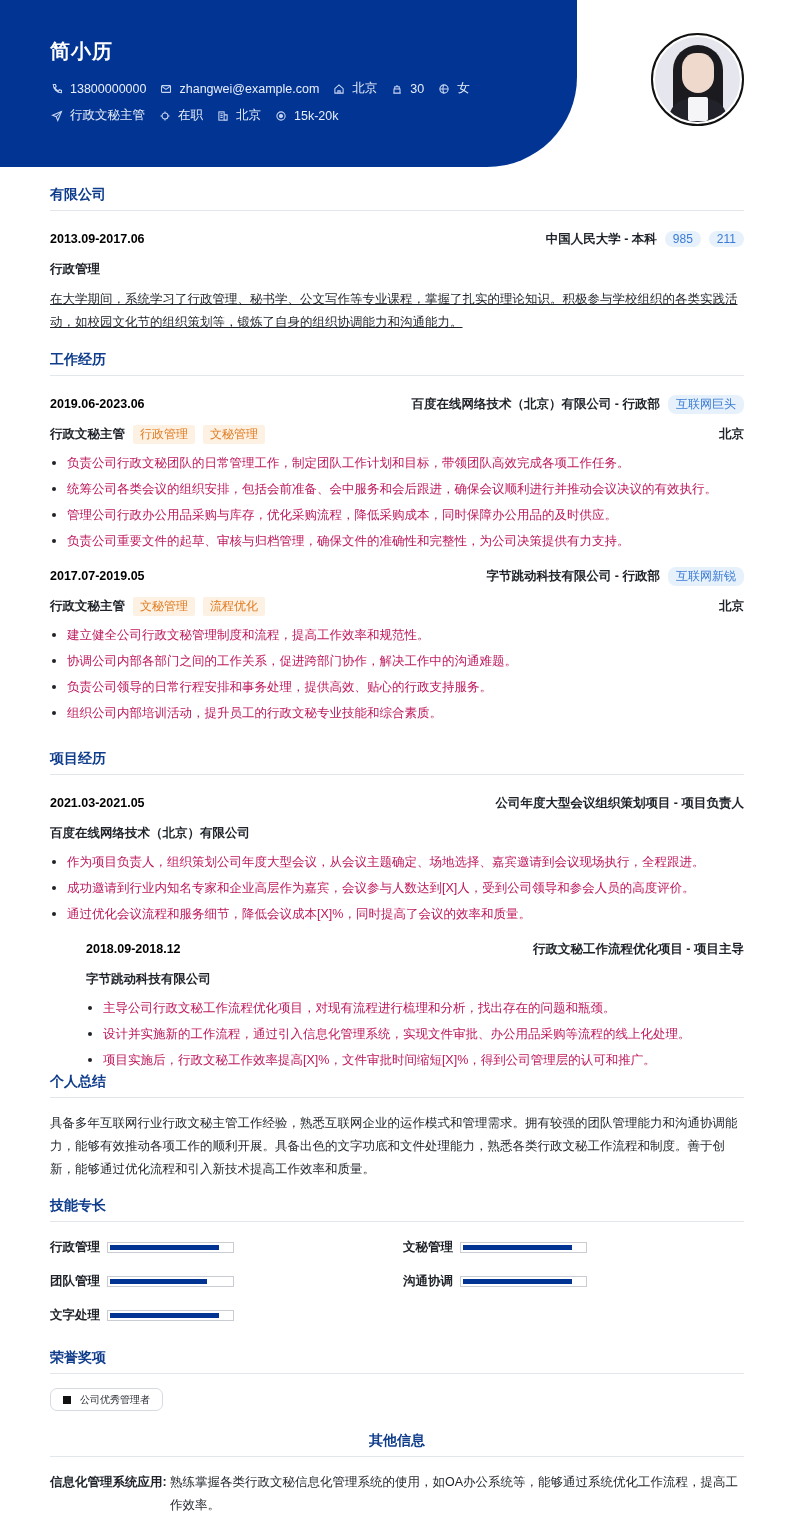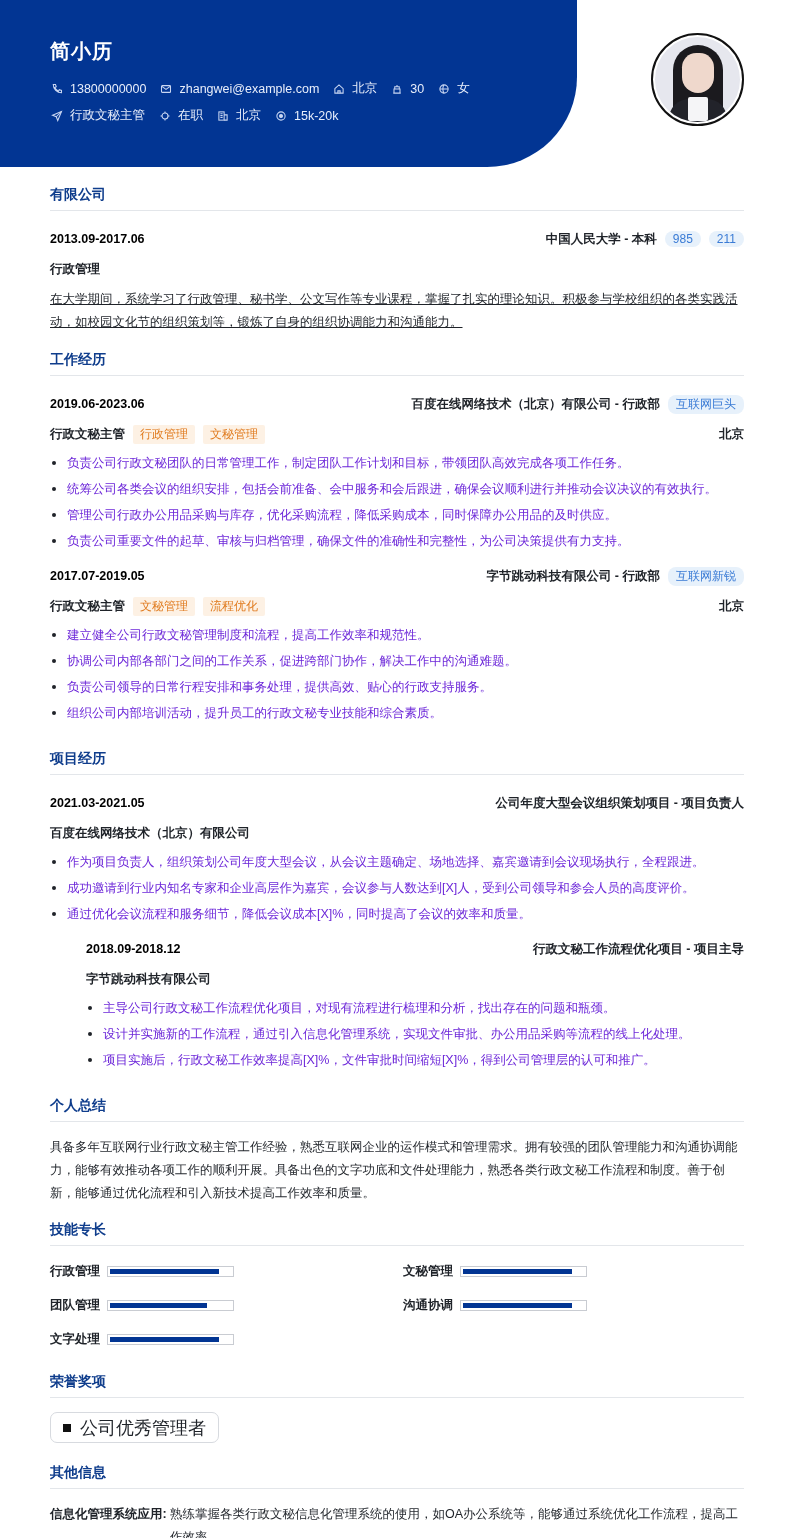--- a/index.html
+++ b/index.html
@@ -27,30 +27,30 @@
     .entry-head { display: flex; justify-content: space-between; align-items: center; height: 20px; }
     .entry-date { font-size: 12.5px; font-weight: bold; color: #000000; }
     .entry-right { display: flex; align-items: center; font-size: 12.5px; font-weight: bold; color: #1f2329; }
     .tag-blue { display: inline-block; background: #e7f1fb; color: #3a7bd5; font-weight: normal; font-size: 12px; padding: 1px 8px; margin-left: 8px; border-radius: 8px; }
     .tag-orange { display: inline-block; background: #fdf1e4; color: #e07b1f; font-weight: normal; font-size: 12px; padding: 1px 7px; margin-left: 8px; border-radius: 2px; }
     .sub-row { display: flex; justify-content: space-between; align-items: center; height: 20px; margin-top: 10px; }
     .sub-left { display: flex; align-items: center; font-size: 12.5px; font-weight: bold; }
     .sub-right { font-size: 12.5px; font-weight: bold; }
     .para { font-size: 12.5px; line-height: 23px; color: #1f2329; margin-top: 8px; }
     ul.bullets { list-style: none; margin-top: 6px; }
-    ul.bullets li { position: relative; padding-left: 17px; font-size: 12.5px; line-height: 26px; color: #6d28d9; }
+    ul.bullets li { position: relative; padding-left: 17px; font-size: 12.5px; line-height: 26px; color: #be185d; }
     ul.bullets li::before { content: ""; position: absolute; left: 2px; top: 11px; width: 4px; height: 4px; border-radius: 50%; background: #1f2329; }
 
     .skills { display: grid; grid-template-columns: 353px 341px; row-gap: 16px; }
     .skill { display: flex; align-items: center; height: 18px; }
     .skill-label { font-size: 12.5px; font-weight: bold; width: 57px; }
     .skill-bar { width: 127px; height: 11px; border: 1px solid #c9ccd2; padding: 2px; background: #fff; }
     .skill-fill { height: 100%; background: #023593; }
 
-    .award { display: inline-flex; align-items: center; border: 1px solid #d7dadf; border-radius: 7px; padding: 0 12px; height: 31px; font-size: 18px; }
+    .award { display: inline-flex; align-items: center; border: 1px solid #d7dadf; border-radius: 7px; padding: 0 12px; height: 23px; font-size: 10px; }
     .award .sq { width: 8px; height: 8px; background: #111; margin-right: 9px; }
 
     .other-row { display: flex; font-size: 12.5px; line-height: 23px; }
     .other-label { font-weight: bold; width: 120px; flex-shrink: 0; }
     .other-text { flex: 1; }
   </style>
 </head>
 <body>
 
 <div class="header">
@@ -244,21 +244,21 @@
         <span class="sub-left">字节跳动科技有限公司</span>
       </div>
       <ul class="bullets">
         <li>主导公司行政文秘工作流程优化项目，对现有流程进行梳理和分析，找出存在的问题和瓶颈。</li>
         <li>设计并实施新的工作流程，通过引入信息化管理系统，实现文件审批、办公用品采购等流程的线上化处理。</li>
         <li>项目实施后，行政文秘工作效率提高[X]%，文件审批时间缩短[X]%，得到公司管理层的认可和推广。</li>
       </ul>
     </div>
   </section>
 
-  <section style="margin-top:24px;">
+  <section style="">
     <div class="section-title" style="margin-bottom:14px;">个人总结</div>
     <div class="para" style="margin-top:0;">具备多年互联网行业行政文秘主管工作经验，熟悉互联网企业的运作模式和管理需求。拥有较强的团队管理能力和沟通协调能力，能够有效推动各项工作的顺利开展。具备出色的文字功底和文件处理能力，熟悉各类行政文秘工作流程和制度。善于创新，能够通过优化流程和引入新技术提高工作效率和质量。</div>
   </section>
 
   <section style="margin-top:16px;">
     <div class="section-title" style="margin-bottom:16px;">技能专长</div>
     <div class="skills">
       <div class="skill">
         <span class="skill-label">行政管理</span>
         <div class="skill-bar">
@@ -294,20 +294,20 @@
 
   <section style="margin-top:25px;">
     <div class="section-title" style="margin-bottom:14px;">荣誉奖项</div>
     <div class="award">
       <span class="sq"></span>
       <span>公司优秀管理者</span>
     </div>
   </section>
 
   <section style="margin-top:21px;">
-    <div class="section-title" style="margin-bottom:14px;">其他信息</div>
+    <div class="section-title" style="margin-bottom:14px;text-align:center;">其他信息</div>
     <div class="other-row">
       <span class="other-label">信息化管理系统应用:</span>
       <span class="other-text">熟练掌握各类行政文秘信息化管理系统的使用，如OA办公系统等，能够通过系统优化工作流程，提高工作效率。</span>
     </div>
   </section>
 
 </div>
 
 </body></html>

